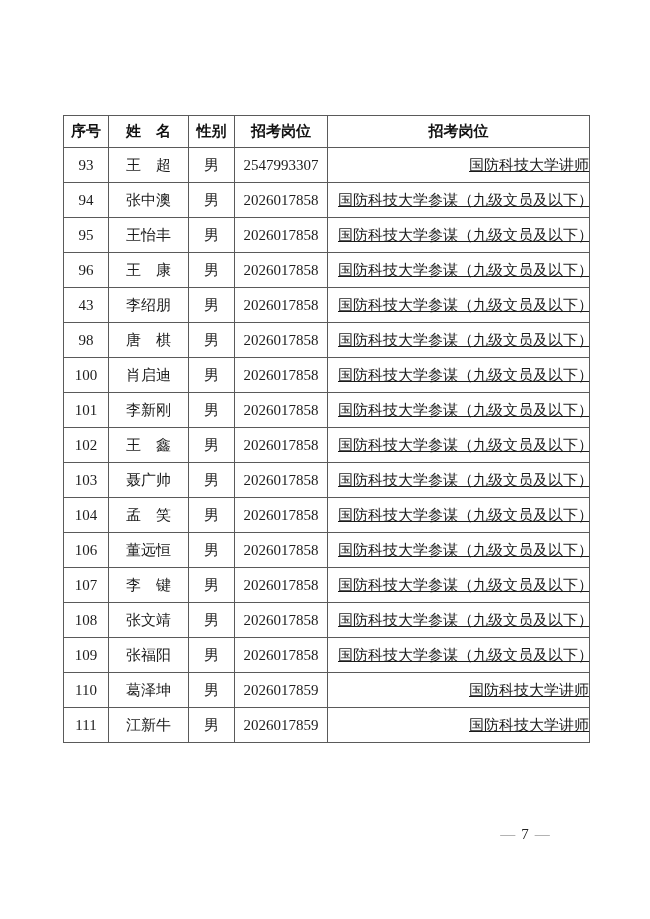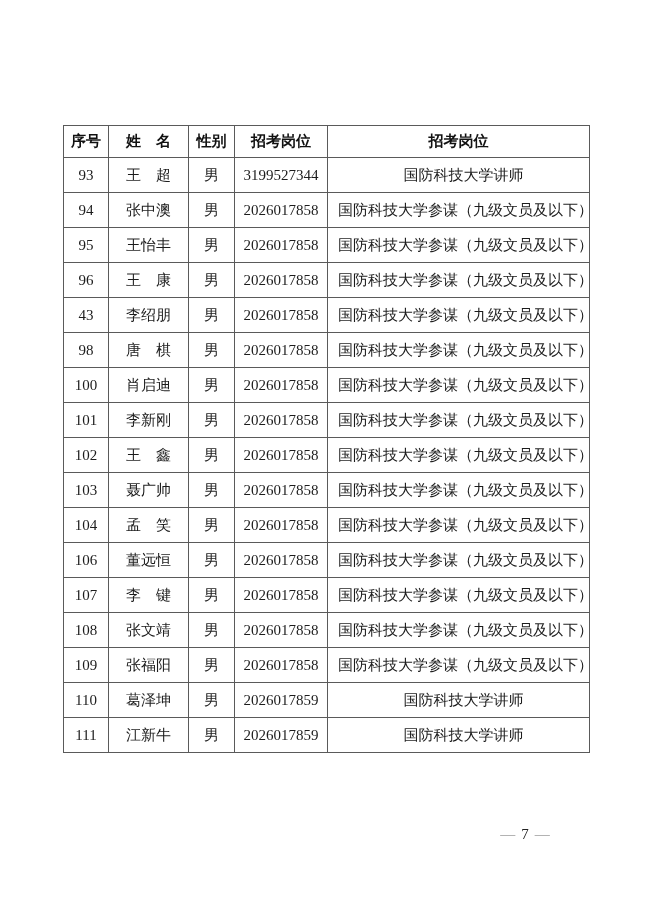--- a/index.html
+++ b/index.html
@@ -8,21 +8,21 @@
     width: 650px;
     height: 919px;
     position: relative;
     font-family: "Liberation Serif", "DejaVu Serif", serif;
     color: #1c1c1c;
     overflow: hidden;
   }
   .doc-table {
     position: absolute;
     left: 63px;
-    top: 125px;
+    top: 115px;
     width: 526px;
     border-collapse: collapse;
     table-layout: fixed;
   }
   .doc-table th, .doc-table td {
     border: 1px solid #5a5a5a;
     text-align: center;
     vertical-align: middle;
     font-size: 15px;
     overflow: hidden;
@@ -33,22 +33,23 @@
     font-family: "Liberation Sans", "DejaVu Sans", sans-serif;
     font-weight: bold;
     font-size: 15px;
     color: #111;
   }
   .doc-table tbody td {
     height: 35px;
     font-family: "Liberation Serif", "DejaVu Serif", serif;
   }
   .doc-table td.col4 {
-    text-align: center;
+    text-align: right;
     padding-left: 10px;
+    text-decoration: underline;
   }
   .col-w0 { width: 45px; }
   .col-w1 { width: 80px; }
   .col-w2 { width: 46px; }
   .col-w3 { width: 93px; }
   .col-w4 { width: 262px; }
   .page-footer {
     position: absolute;
     top: 826px;
     left: 480px;
@@ -85,21 +86,21 @@
       <th>性别</th>
       <th>招考岗位</th>
       <th>招考岗位</th>
     </tr>
   </thead>
   <tbody>
       <tr>
         <td class="col0">93</td>
         <td class="col1">王　超</td>
         <td class="col2">男</td>
-        <td class="col3">3199527344</td>
+        <td class="col3">2547993307</td>
         <td class="col4">国防科技大学讲师</td>
       </tr>
       <tr>
         <td class="col0">94</td>
         <td class="col1">张中澳</td>
         <td class="col2">男</td>
         <td class="col3">2026017858</td>
         <td class="col4">国防科技大学参谋（九级文员及以下）</td>
       </tr>
       <tr>

